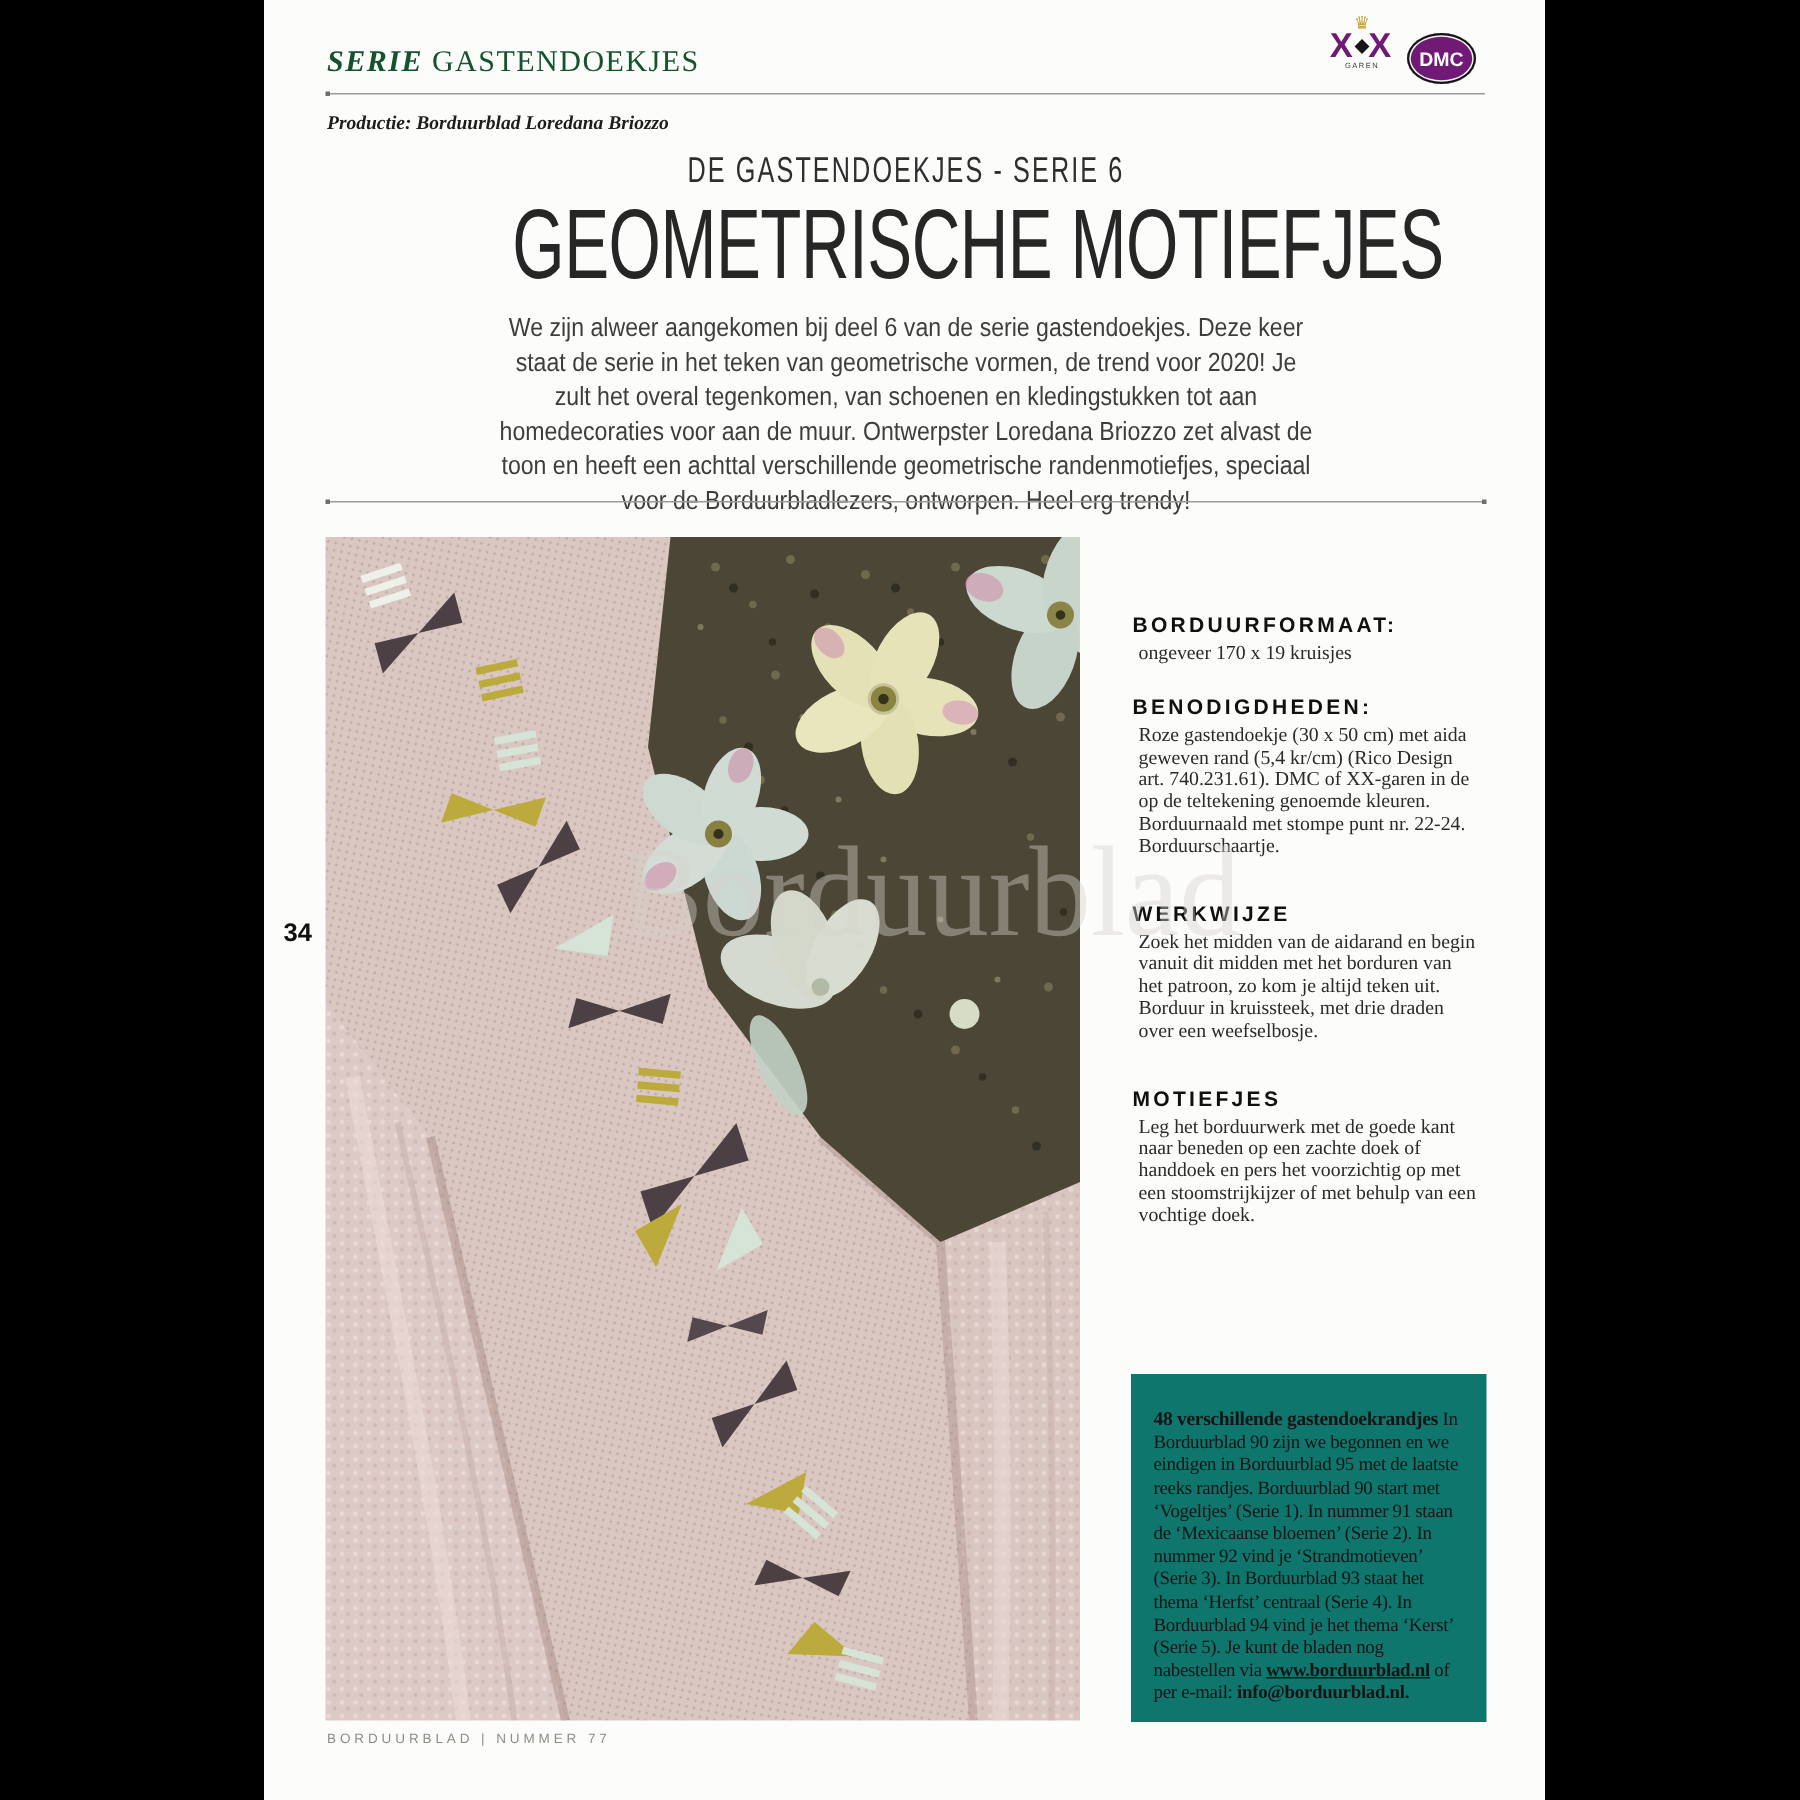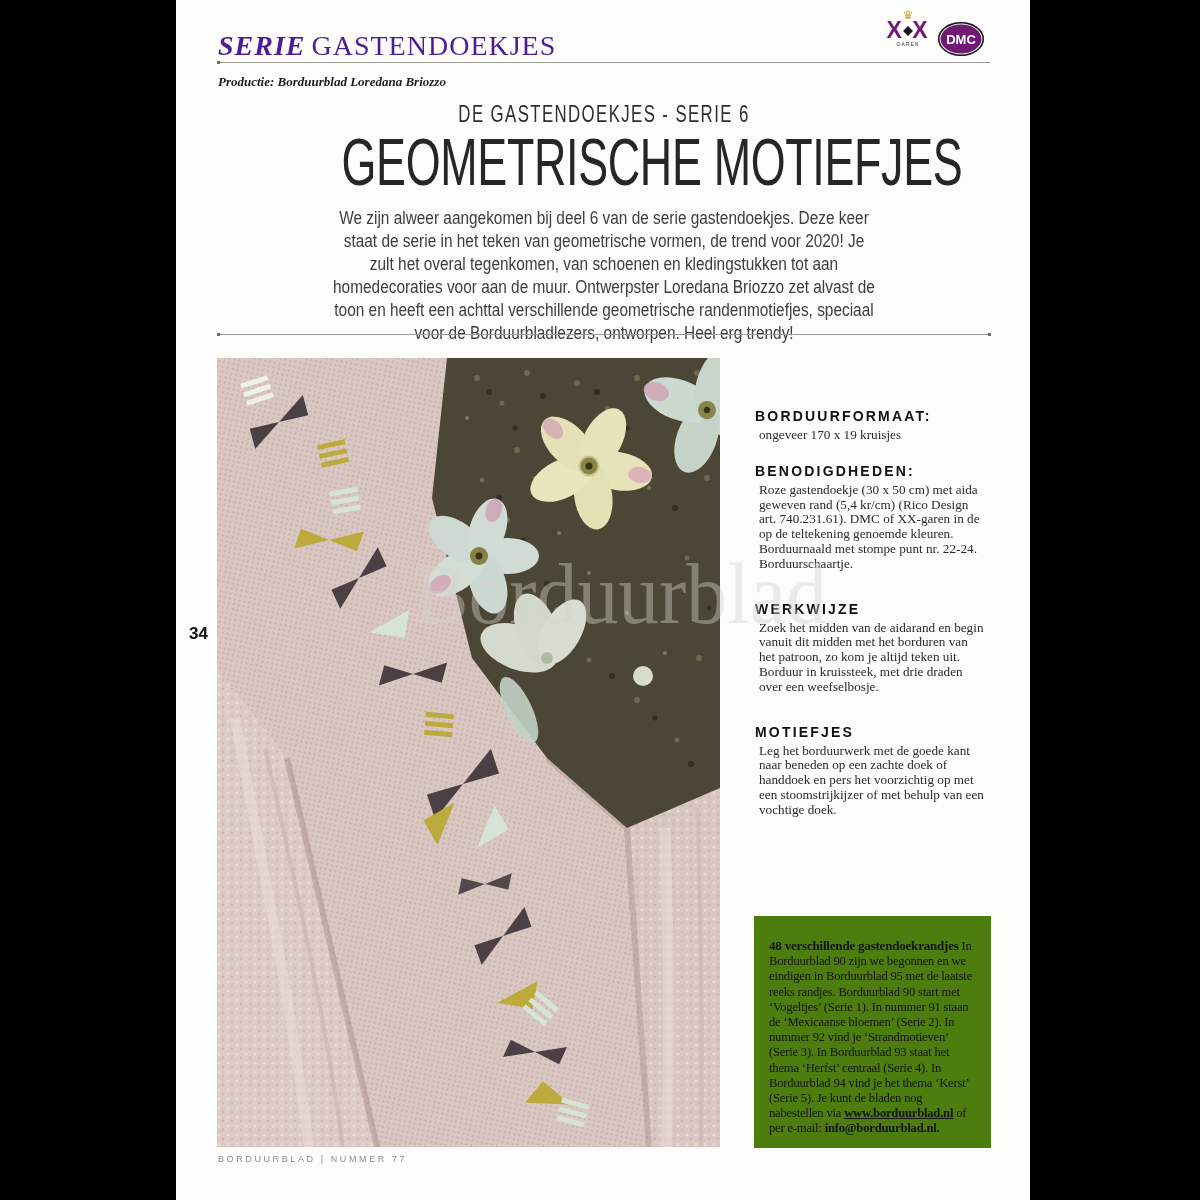--- a/index.html
+++ b/index.html
@@ -8,21 +8,21 @@
     background:#000;
     font-family:"Liberation Serif", serif;
   }
   .page{
     position:absolute;left:176px;top:0;width:854px;height:1200px;
     background:#fcfcfb;
   }
   
   .kicker{
     position:absolute;left:42px;top:30px;
-    font-family:"Liberation Serif",serif;font-size:28px;color:#4c1d95;
+    font-family:"Liberation Serif",serif;font-size:20px;color:#14532d;
     letter-spacing:1px;white-space:nowrap;
   }
   .kicker .serie{font-style:italic;font-weight:bold;margin-right:6px;}
   .rule{position:absolute;height:1px;background:#9b9b98;}
   .rule .dot{position:absolute;width:3px;height:3px;background:#6f6f6c;top:-1px;}
   .credit{
     position:absolute;left:42px;top:74px;
     font-size:13px;font-weight:bold;font-style:italic;color:#1c1c1c;
   }
   
@@ -73,21 +73,21 @@
   }
   .sec-body{
     font-family:"Liberation Serif",serif;font-size:13.2px;line-height:14.8px;
     margin:4px;color:#2a2a2a;
   }
   .sec{margin-bottom:20px;}
   .sec.gap-lg{margin-bottom:29px;}
   
   .info-box{
     position:absolute;left:578px;top:916px;width:237px;height:232px;
-    background:#4d7c0f;box-sizing:border-box;padding:22px 13px 14px 15px;
+    background:#0f766e;box-sizing:border-box;padding:22px 13px 14px 15px;
     font-family:"Liberation Serif",serif;font-size:12.6px;line-height:15.2px;color:#141414;
     letter-spacing:-0.2px;
   }
   .info-box .box-head{font-weight:bold;font-size:13px;}
   .info-box .link-web{font-weight:bold;text-decoration:underline;}
   .info-box .link-email{font-weight:bold;}
   
   .photo{
     position:absolute;left:41px;top:358px;width:503px;height:789px;
     z-index:1;
@@ -95,21 +95,21 @@
   .photo svg{display:block;width:503px;height:789px;}
   .watermark{
     position:absolute;left:238px;top:546px;width:640px;z-index:5;
     font-family:"Liberation Serif",serif;font-size:86px;line-height:96px;
     color:rgba(214,210,202,0.42);white-space:nowrap;pointer-events:none;
     transform:scaleX(0.95);transform-origin:0 0;
   }
   
   .page-number{
     position:absolute;left:13px;top:612px;
-    font-family:"Liberation Sans",sans-serif;font-weight:bold;font-size:17px;color:#111;margin-top:12px;
+    font-family:"Liberation Sans",sans-serif;font-weight:bold;font-size:17px;color:#111;
   }
   .footer{
     position:absolute;left:42px;top:1154px;
     font-family:"Liberation Sans",sans-serif;font-size:9px;letter-spacing:2.6px;color:#8d8d84;
     white-space:nowrap;
   }
 </style>
 </head>
 <body>
 

